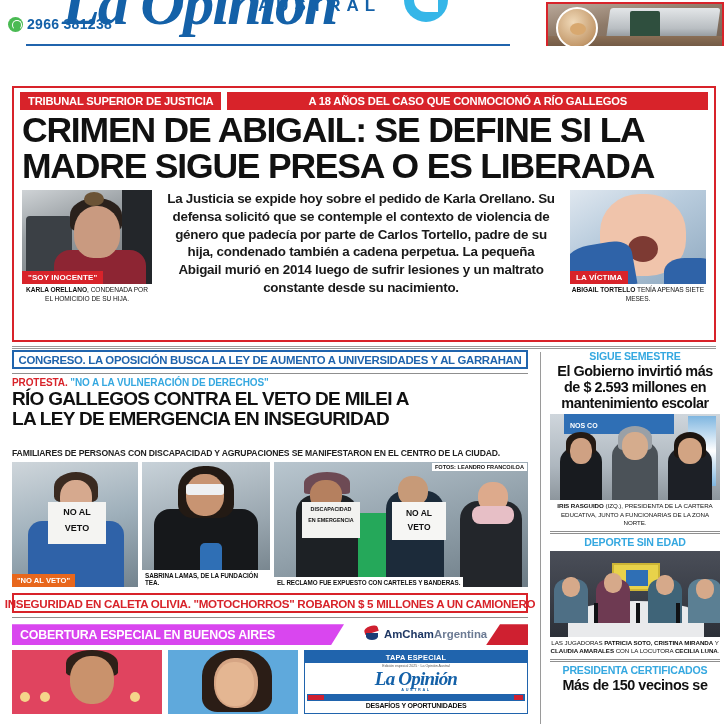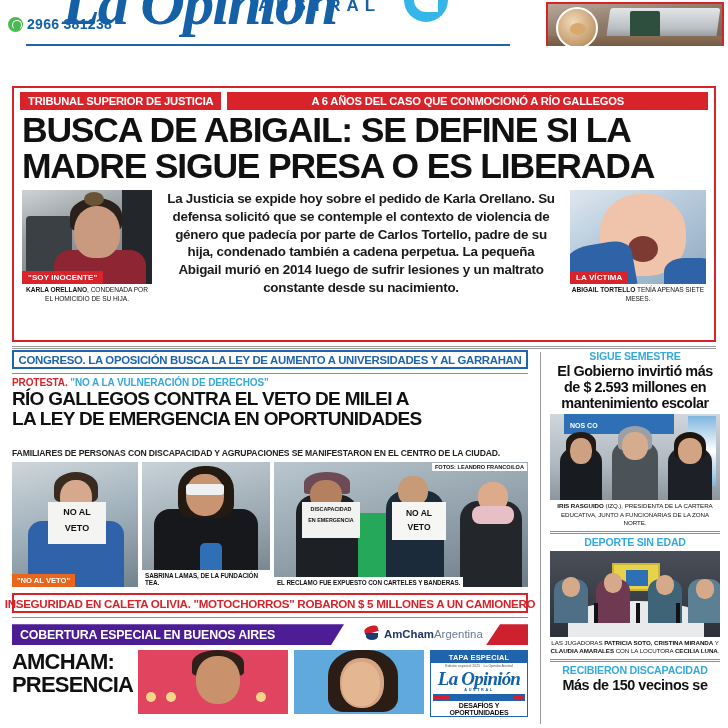--- a/index.html
+++ b/index.html
@@ -225,33 +225,33 @@
     font-size:6.3px; font-weight:bold; padding:1.5px 3px; letter-spacing:-0.1px; }
 
   .red-band {
     border:2px solid #d8232a; height:20px; margin-top:6px;
     display:flex; align-items:center; justify-content:center;
   }
   .red-band span{ color:#d8232a; font-weight:bold; font-size:11.6px; letter-spacing:-0.3px; white-space:nowrap; }
 
   .amcham-head { position:relative; margin-top:6px; height:22px; }
   .amcham-band {
-    position:absolute; left:0; top:0; width:332px; height:21px; background:#4c1d95;
+    position:absolute; left:0; top:0; width:332px; height:21px; background:#d946ef;
     display:flex; align-items:center; padding-left:8px;
     clip-path: polygon(0 0, 100% 0, calc(100% - 13px) 100%, 0 100%);
   }
   .amcham-band span { color:#fff; font-weight:bold; font-size:12.4px; letter-spacing:-0.2px; }
   .amcham-logo { position:absolute; left:350px; top:2px; display:flex; align-items:center; gap:4px; }
   .amcham-mark { width:18px; height:16px; position:relative; }
   .amcham-mark::before{ content:""; position:absolute; left:2px; top:0; width:14px; height:7px;
     background:#cf2030; border-radius:50% 50% 0 0; transform:rotate(-18deg); }
   .amcham-mark::after { content:""; position:absolute; left:4px; top:7px; width:12px; height:7px;
     background:#1c3c75; border-radius:0 0 50% 50%; }
   .amcham-name{ font-size:11.4px; color:#1f3864; font-weight:bold; }
-  .amcham-name i{ font-style:normal; font-weight:normal; color:#6b7a93; }
+  .amcham-name i{ font-style:normal; font-weight:bold; color:#6b7a93; }
   .amcham-redwedge{ position:absolute; right:0; top:0; width:42px; height:21px; background:#cf2030;
     clip-path: polygon(14px 0, 100% 0, 100% 100%, 0 100%); }
 
   .amcham-row { display:flex; gap:6px; margin-top:4px; }
   .amcham-title {
     width:120px; flex:0 0 120px; font-size:22px; font-weight:bold; line-height:1.05;
     letter-spacing:-0.8px; color:#111;
   }
   .am-ph { height:64px; position:relative; overflow:hidden; }
   .am-ph1 { width:150px; flex:0 0 150px; background:#e0445f; }
@@ -356,24 +356,24 @@
         <div class="dirt"></div>
         <div class="pet-circ"></div>
       </div>
 
     </div>
   </div>
 
   <div class="main-box">
     <div class="kicker-row">
       <div class="kicker-a">TRIBUNAL SUPERIOR DE JUSTICIA</div>
-      <div class="kicker-b">A 6 AÑOS DEL CASO QUE CONMOCIONÓ A RÍO GALLEGOS</div>
+      <div class="kicker-b">A 18 AÑOS DEL CASO QUE CONMOCIONÓ A RÍO GALLEGOS</div>
     </div>
     <div class="headline">
-      <span class="l2">BUSCA DE ABIGAIL: SE DEFINE SI LA</span>
+      <span class="l2">CRIMEN DE ABIGAIL: SE DEFINE SI LA</span>
       <span class="l2">MADRE SIGUE PRESA O ES LIBERADA</span>
     </div>
     <div class="main-cols">
 
       <div class="photo-card">
         <div class="ph ph-karla">
           <div class="dark"></div>
           <div class="chair"></div>
           <div class="body"></div>
           <div class="hair"></div>
@@ -415,21 +415,21 @@
         <span>CONGRESO. LA OPOSICIÓN BUSCA LA LEY DE AUMENTO A UNIVERSIDADES Y AL GARRAHAN</span>
       </div>
       <div class="thin-rule"></div>
 
       <div class="protesta-line">
         <span class="red">PROTESTA.</span>
         <span class="blue">"NO A LA VULNERACIÓN DE DERECHOS"</span>
       </div>
       <div class="h2">
         <div>RÍO GALLEGOS CONTRA EL VETO DE MILEI A</div>
-        <div>LA LEY DE EMERGENCIA EN OPORTUNIDADES</div>
+        <div>LA LEY DE EMERGENCIA EN INSEGURIDAD</div>
       </div>
       <div class="subhead">FAMILIARES DE PERSONAS CON DISCAPACIDAD Y AGRUPACIONES SE MANIFESTARON EN EL CENTRO DE LA CIUDAD.</div>
 
       <div class="protest-row">
 
         <div class="pp pp1">
           <div class="coat"></div>
           <div class="hr"></div>
           <div class="hd"></div>
           <div class="sign"></div>
@@ -475,24 +475,20 @@
           <span>COBERTURA ESPECIAL EN BUENOS AIRES</span>
         </div>
         <div class="amcham-logo">
           <span class="amcham-mark"></span>
           <span class="amcham-name"><span>AmCham</span><i>Argentina</i></span>
         </div>
         <div class="amcham-redwedge"></div>
       </div>
 
       <div class="amcham-row">
-        <div class="amcham-title">
-          <div>AMCHAM:</div>
-          <div>PRESENCIA</div>
-        </div>
         <div class="am-ph am-ph1">
           <div class="hr"></div>
           <div class="hd"></div>
           <div class="dot1"></div>
           <div class="dot2"></div>
           <div class="dot3"></div>
         </div>
         <div class="am-ph am-ph2">
           <div class="hr"></div>
           <div class="hd"></div>
@@ -557,21 +553,21 @@
           <div class="m m3"></div>
         </div>
         <div class="rc-cap">
           <span>LAS JUGADORAS </span><b>PATRICIA SOTO, CRISTINA MIRANDA</b><span> Y </span><b>CLAUDIA AMARALES</b><span> CON LA LOCUTORA </span><b>CECILIA LUNA</b><span>.</span>
         </div>
       </div>
 
       <div class="rc-rule"></div>
 
       <div>
-        <div class="rc-kicker">RECIBIERON DISCAPACIDAD</div>
+        <div class="rc-kicker">PRESIDENTA CERTIFICADOS</div>
         <div class="rc-title">
           <div>Más de 150 vecinos se</div>
 
         </div>
       </div>
 
     </div>
   </div>
 
 </div>

